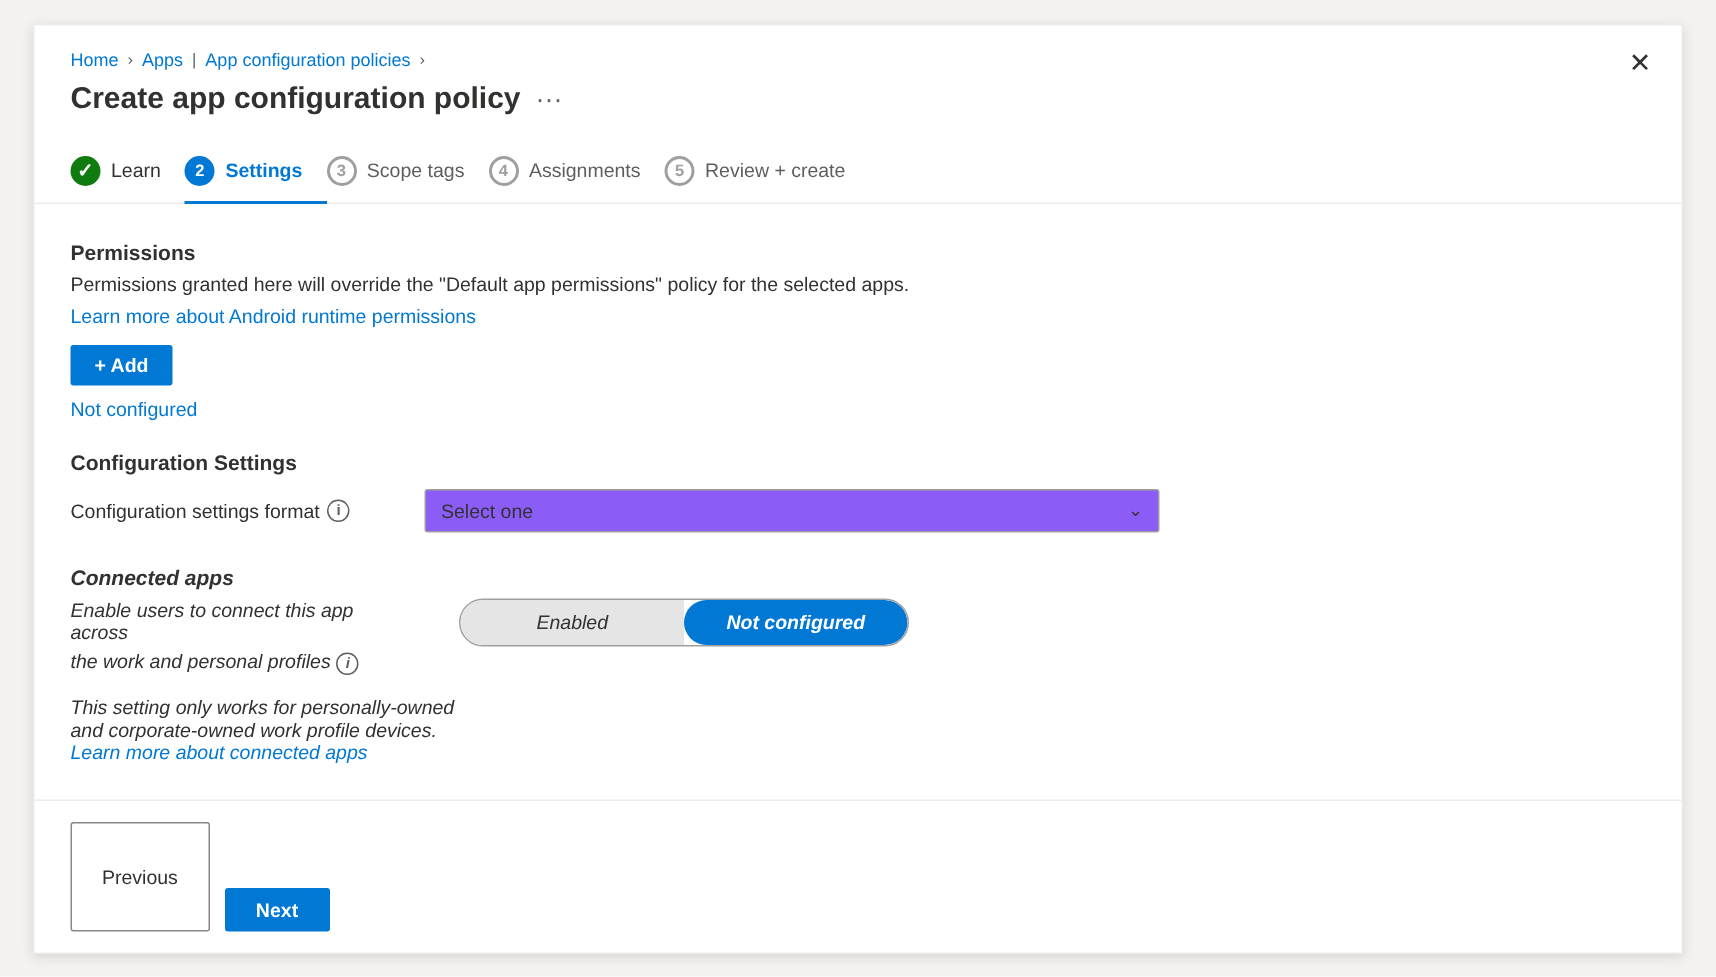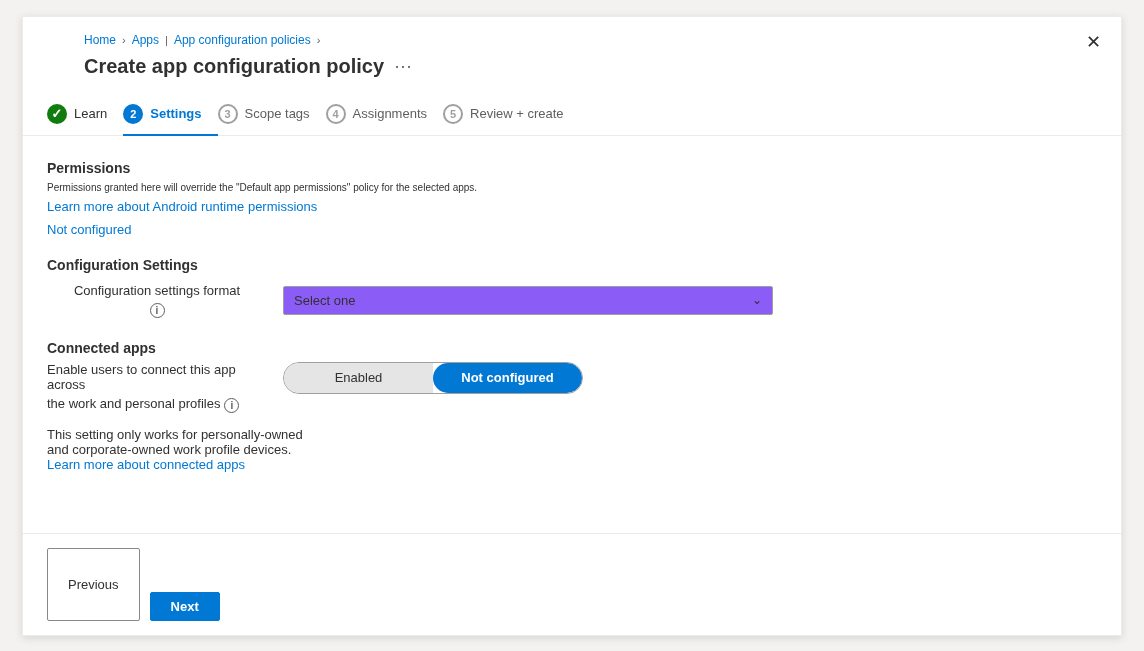--- a/index.html
+++ b/index.html
@@ -19,21 +19,20 @@
       min-height: 620px;
       border: 1px solid #edebe9;
       box-shadow: 0 2px 8px rgba(0,0,0,0.12);
       display: flex;
       flex-direction: column;
       position: relative;
     }
     .panel-header {
       padding: 16px 24px 0 24px;
       border-bottom: none;
-      margin-left: 37px;
     }
     .breadcrumb {
       display: flex;
       align-items: center;
       gap: 6px;
       font-size: 12px;
       color: #605e5c;
       margin-bottom: 8px;
     }
     .breadcrumb a {
@@ -130,21 +129,21 @@
       padding: 24px 24px 0 24px;
       overflow-y: auto;
     }
     .section-title {
       font-size: 14px;
       font-weight: 600;
       color: #323130;
       margin-bottom: 6px;
     }
     .section-desc {
-      font-size: 10px;
+      font-size: 13px;
       color: #323130;
       margin-bottom: 6px;
     }
     .link {
       color: #0078d4;
       text-decoration: none;
       cursor: pointer;
     }
     .add-btn {
       margin-top: 12px;
@@ -171,21 +170,20 @@
       gap: 16px;
       margin-top: 10px;
     }
     .config-label {
       display: flex;
       align-items: center;
       gap: 5px;
       font-size: 13px;
       color: #323130;
       min-width: 220px;
-      flex-direction: column;
     }
     .info-icon {
       display: inline-flex;
       align-items: center;
       justify-content: center;
       width: 15px;
       height: 15px;
       border-radius: 50%;
       border: 1.5px solid #605e5c;
       color: #605e5c;
@@ -206,34 +204,35 @@
       font-size: 13px;
       color: #323130;
     }
     .chevron-down {
       font-size: 12px;
       color: #323130;
     }
     
     .connected-section {
       margin-top: 22px;
+      font-style: italic;
     }
     .connected-desc {
       font-size: 13px;
       color: #323130;
       max-width: 220px;
       display: flex;
       align-items: flex-start;
       gap: 4px;
       flex-wrap: wrap;
     }
     .connected-row {
       display: flex;
       align-items: flex-start;
-      gap: 16px;
+      gap: 39px;
       margin-top: 6px;
     }
     .toggle-container {
       display: flex;
       border-radius: 20px;
       border: 1.5px solid #a19f9d;
       overflow: hidden;
       height: 32px;
       min-width: 300px;
       background: #fff;
@@ -341,20 +340,23 @@
       <span>Review + create</span>
     </div>
   </div>
 
   <div class="panel-content">
 
     
     <div class="section-title">Permissions</div>
     <div class="section-desc">Permissions granted here will override the "Default app permissions" policy for the selected apps.</div>
     <a class="link">Learn more about Android runtime permissions</a>
+    <div>
+      <button class="add-btn">+ Add</button>
+    </div>
     <div class="not-configured-text">Not configured</div>
 
     
     <div class="divider-section">
       <div class="section-title">Configuration Settings</div>
       <div class="config-settings-row">
         <div class="config-label">
           <span>Configuration settings format</span>
           <span class="info-icon">i</span>
         </div>

